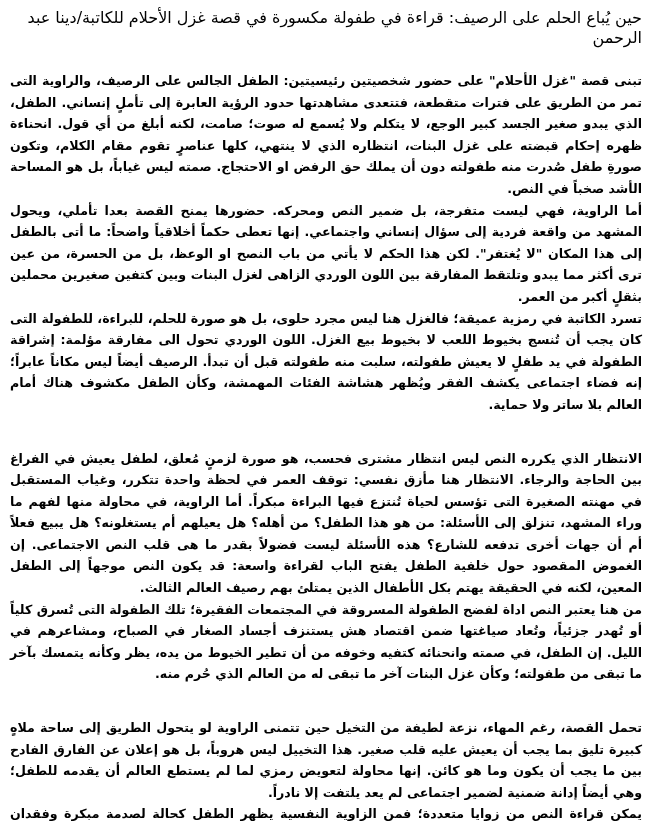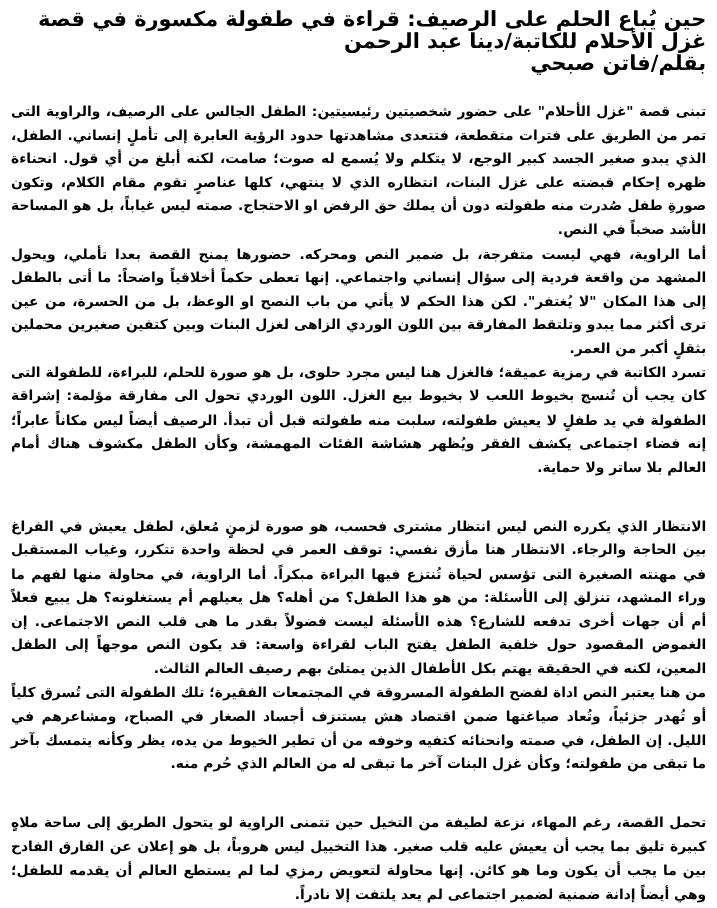--- a/index.html
+++ b/index.html
@@ -14,22 +14,22 @@
       direction: rtl;
       font-family: "DejaVu Sans", sans-serif;
       color: #000000;
     }
     .page {
       box-sizing: border-box;
       width: 652px;
       padding: 8px 10px 0 10px;
     }
     .title-block {
-      font-weight: bold;
-      font-size: 19px;
+      font-weight: normal;
+      font-size: 16px;
       line-height: 20px;
       margin: 0 0 0 0;
       text-align: right;
     }
     .title-line, .byline {
       display: block;
     }
     .byline {
       margin-bottom: 0;
     }
@@ -48,21 +48,20 @@
       margin: 0;
       letter-spacing: -0.15px;
     }
   </style>
 </head>
 <body>
 
 <div class="page">
   <div class="title-block">
     <span class="title-line">حين يُباع الحلم على الرصيف: قراءة في طفولة مكسورة في قصة غزل الأحلام للكاتبة/دينا عبد الرحمن</span>
-    <span class="byline">بقلم/فاتن صبحي</span>
   </div>
 
   <div class="section first">
     <p class="para">تبنى قصة "غزل الأحلام" على حضور شخصيتين رئيسيتين: الطفل الجالس على الرصيف، والراوية التى تمر من الطريق على فترات متقطعة، فتتعدى مشاهدتها حدود الرؤية العابرة إلى تأملٍ إنساني. الطفل، الذي يبدو صغير الجسد كبير الوجع، لا يتكلم ولا يُسمع له صوت؛ صامت، لكنه أبلغ من أي قول. انحناءة ظهره إحكام قبضته على غزل البنات، انتظاره الذي لا ينتهي، كلها عناصرٍ تقوم مقام الكلام، وتكون صورةِ طفل صُدرت منه طفولته دون أن يملك حق الرفض او الاحتجاج. صمته ليس غياباً، بل هو المساحة الأشد صخباً في النص.</p>
     <p class="para">أما الراوية، فهي ليست متفرجة، بل ضمير النص ومحركه. حضورها يمنح القصة بعدا تأملي، ويحول المشهد من واقعة فردية إلى سؤال إنساني واجتماعي. إنها تعطى حكماً أخلاقياً واضحاً: ما أتى بالطفل إلى هذا المكان "لا يُغتفر". لكن هذا الحكم لا يأتي من باب النصح او الوعظ، بل من الحسرة، من عين ترى أكثر مما يبدو وتلتقط المفارقة بين اللون الوردي الزاهى لغزل البنات وبين كتفين صغيرين محملين بثقلٍ أكبر من العمر.</p>
     <p class="para">تسرد الكاتبة في رمزية عميقة؛ فالغزل هنا ليس مجرد حلوى، بل هو صورة للحلم، للبراءة، للطفولة التى كان يجب أن تُنسج بخيوط اللعب لا بخيوط بيع الغزل. اللون الوردي تحول الى مفارقة مؤلمة: إشراقة الطفولة في يد طفلٍ لا يعيش طفولته، سلبت منه طفولته   قبل أن تبدأ. الرصيف أيضاً ليس مكاناً عابراً؛ إنه فضاء اجتماعى يكشف الفقر ويُظهر هشاشة الفئات المهمشة، وكأن الطفل مكشوف هناك أمام العالم بلا ساتر ولا حماية.</p>
   </div>
 
   <div class="section">
     <p class="para">الانتظار الذي يكرره النص ليس انتظار مشترى فحسب، هو صورة لزمنٍ مُعلق، لطفل يعيش في الفراغ بين الحاجة والرجاء. الانتظار هنا مأزق نفسي: توقف العمر في لحظة واحدة تتكرر، وغياب المستقبل في مهنته الصغيرة التى تؤسس لحياة تُنتزع فيها البراءة مبكراً. أما الراوية، في محاولة منها لفهم ما وراء المشهد، تنزلق إلى الأسئلة: من هو هذا الطفل؟ من أهله؟ هل يعيلهم أم يستغلونه؟ هل يبيع فعلاً أم أن جهات أخرى تدفعه للشارع؟ هذه الأسئلة ليست فضولاً بقدر ما هى قلب النص الاجتماعى. إن الغموض المقصود حول خلفية الطفل يفتح الباب لقراءة واسعة: قد يكون النص موجهاً إلى الطفل المعين، لكنه في الحقيقة يهتم بكل الأطفال الذين يمتلئ بهم رصيف العالم الثالث.</p>

